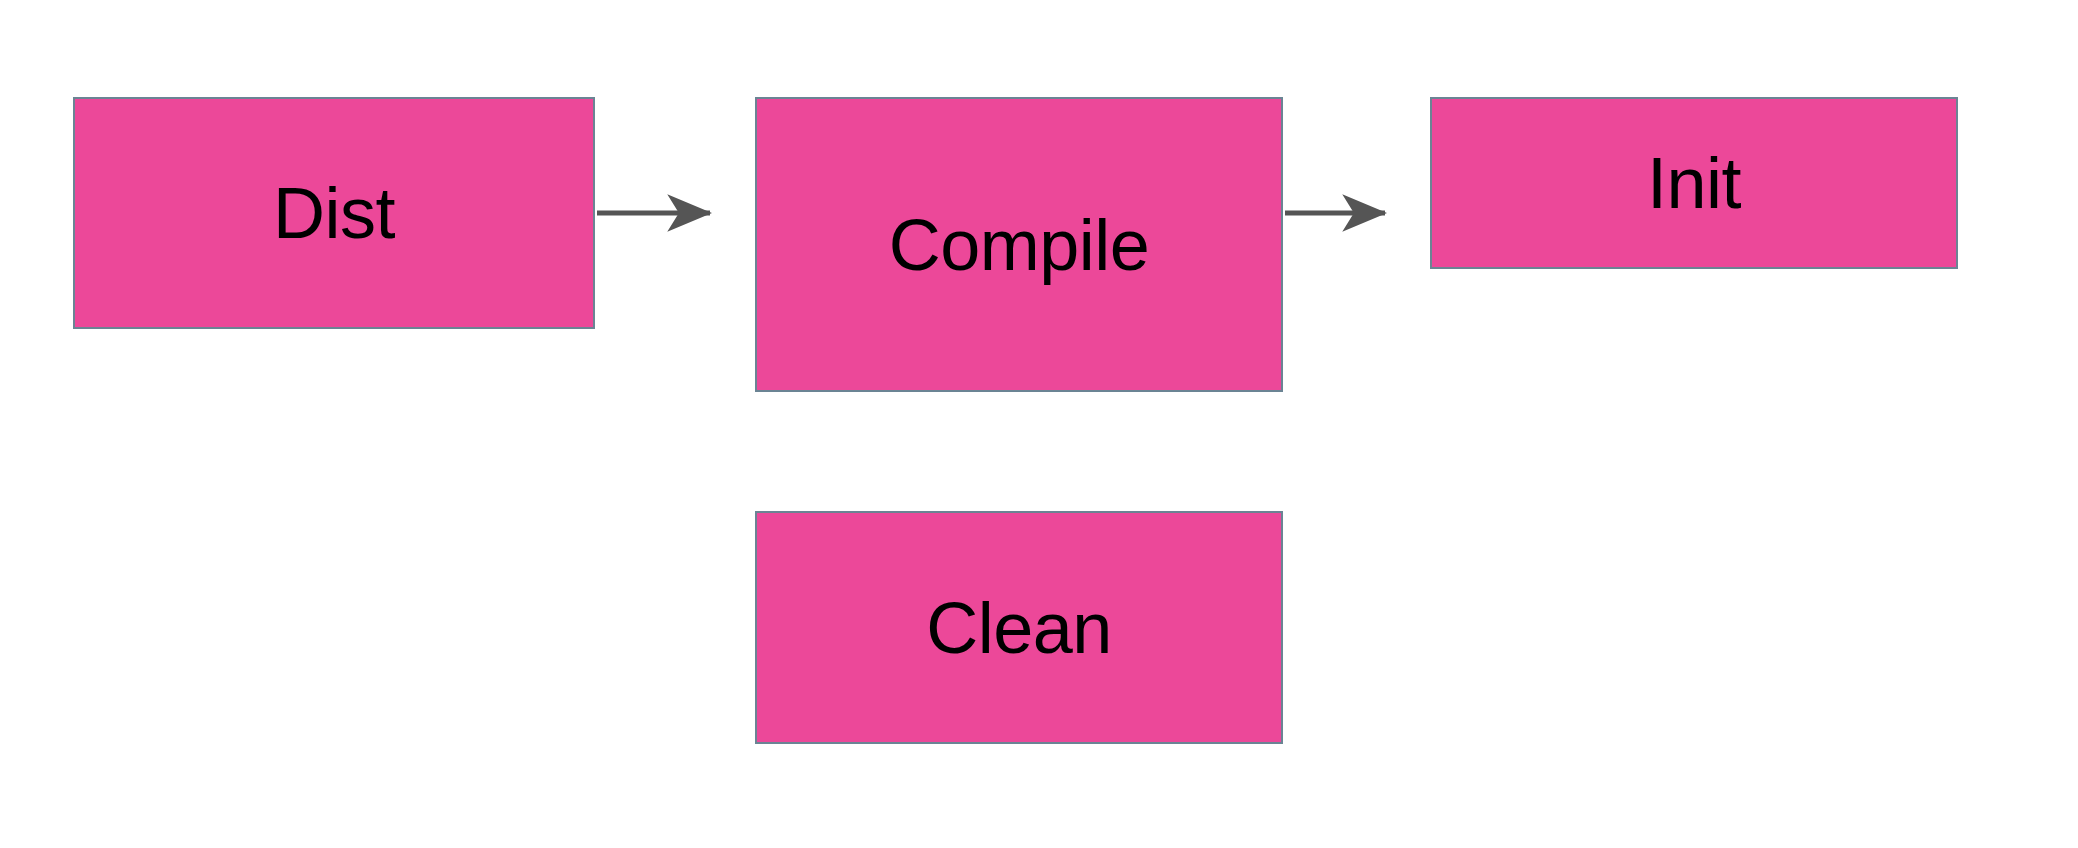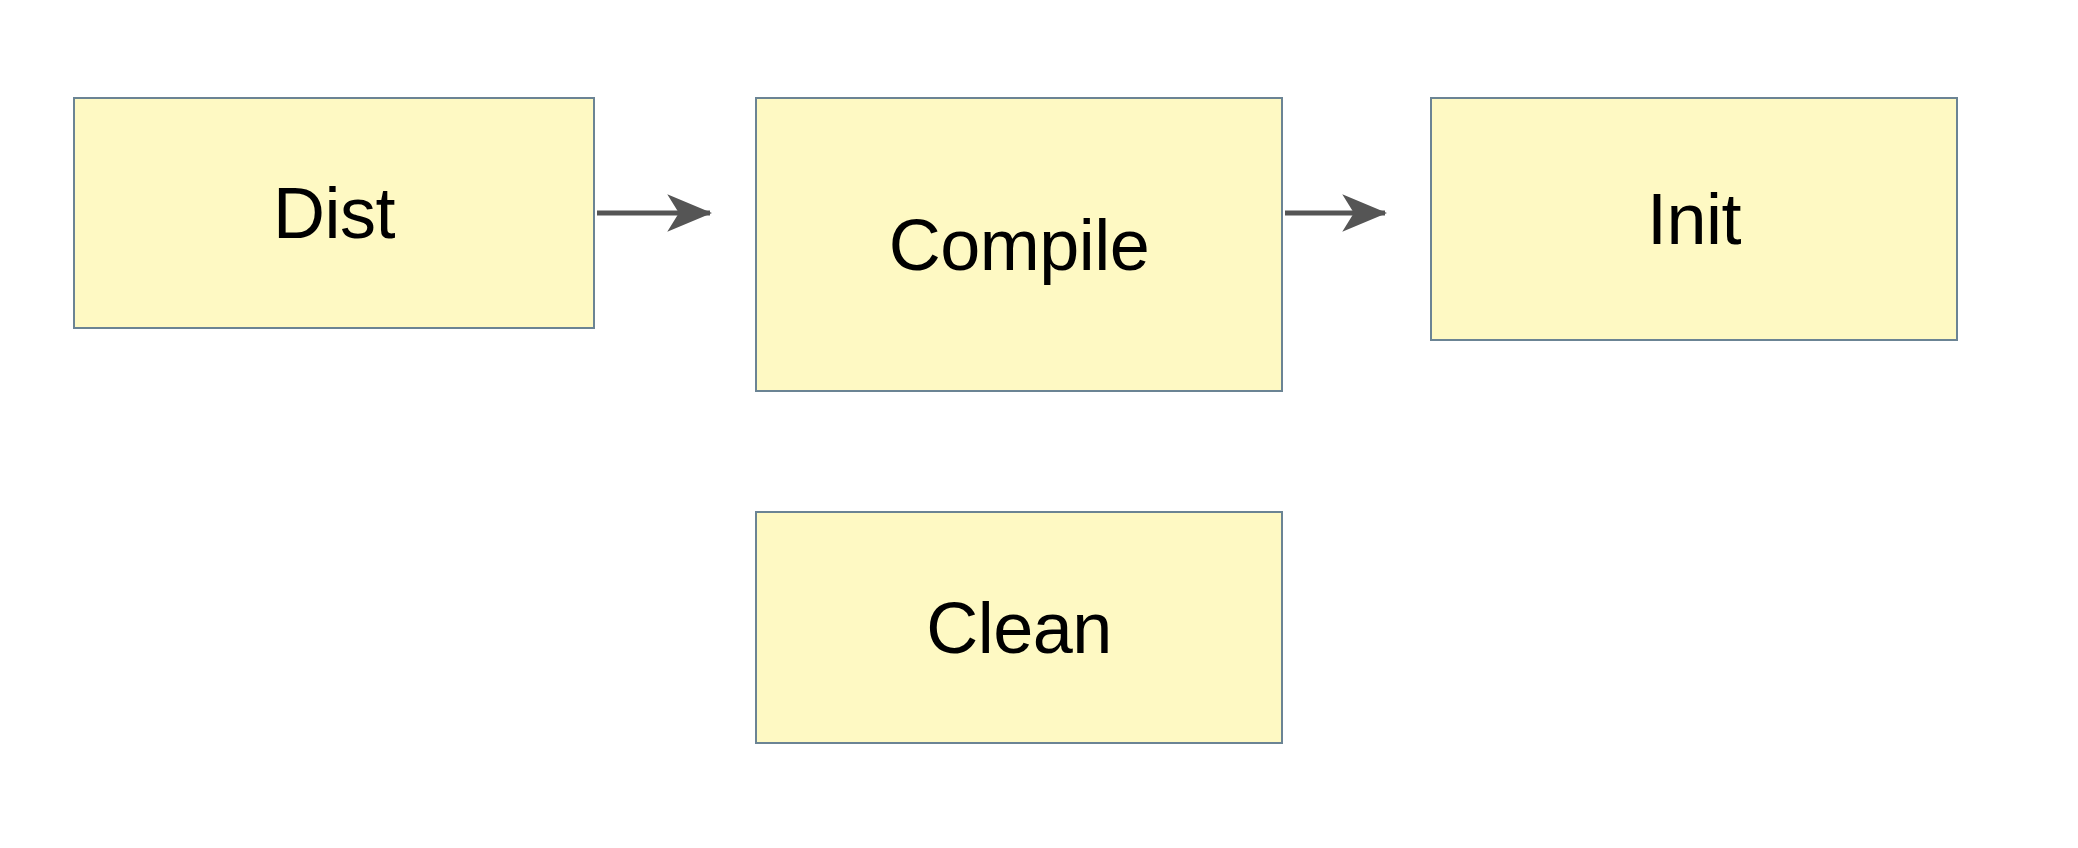--- a/index.html
+++ b/index.html
@@ -14,21 +14,21 @@
   #canvas {
     position: relative;
     width: 2078px;
     height: 848px;
     background: #ffffff;
     overflow: hidden;
   }
   .node {
     position: absolute;
     box-sizing: border-box;
-    background: #fef9c3;
+    background: #ec4899;
     border: 2px solid #6b8494;
     display: flex;
     align-items: center;
     justify-content: center;
   }
   .node-label {
     font-family: "Liberation Sans", sans-serif;
     font-size: 72px;
     font-weight: 400;
     color: #000000;
@@ -78,21 +78,21 @@
   </svg>
 
   <div class="node" style="left:73px; top:97px; width:522px; height:232px;">
     <span class="node-label">Dist</span>
   </div>
 
   <div class="node" style="left:755px; top:97px; width:528px; height:295px;">
     <span class="node-label">Compile</span>
   </div>
 
-  <div class="node" style="left:1430px; top:97px; width:528px; height:244px;">
+  <div class="node" style="left:1430px; top:97px; width:528px; height:172px;">
     <span class="node-label">Init</span>
   </div>
 
   <div class="node" style="left:755px; top:511px; width:528px; height:233px;text-align:center;">
     <span class="node-label">Clean</span>
   </div>
 
 </div>
 
 </body></html>

